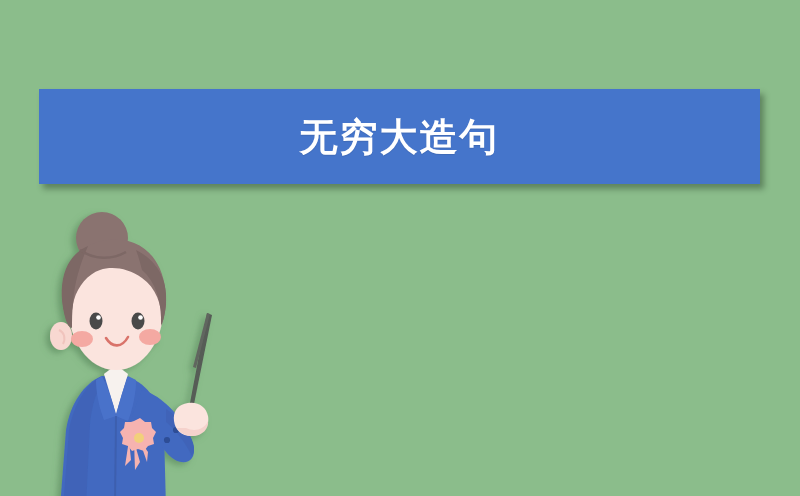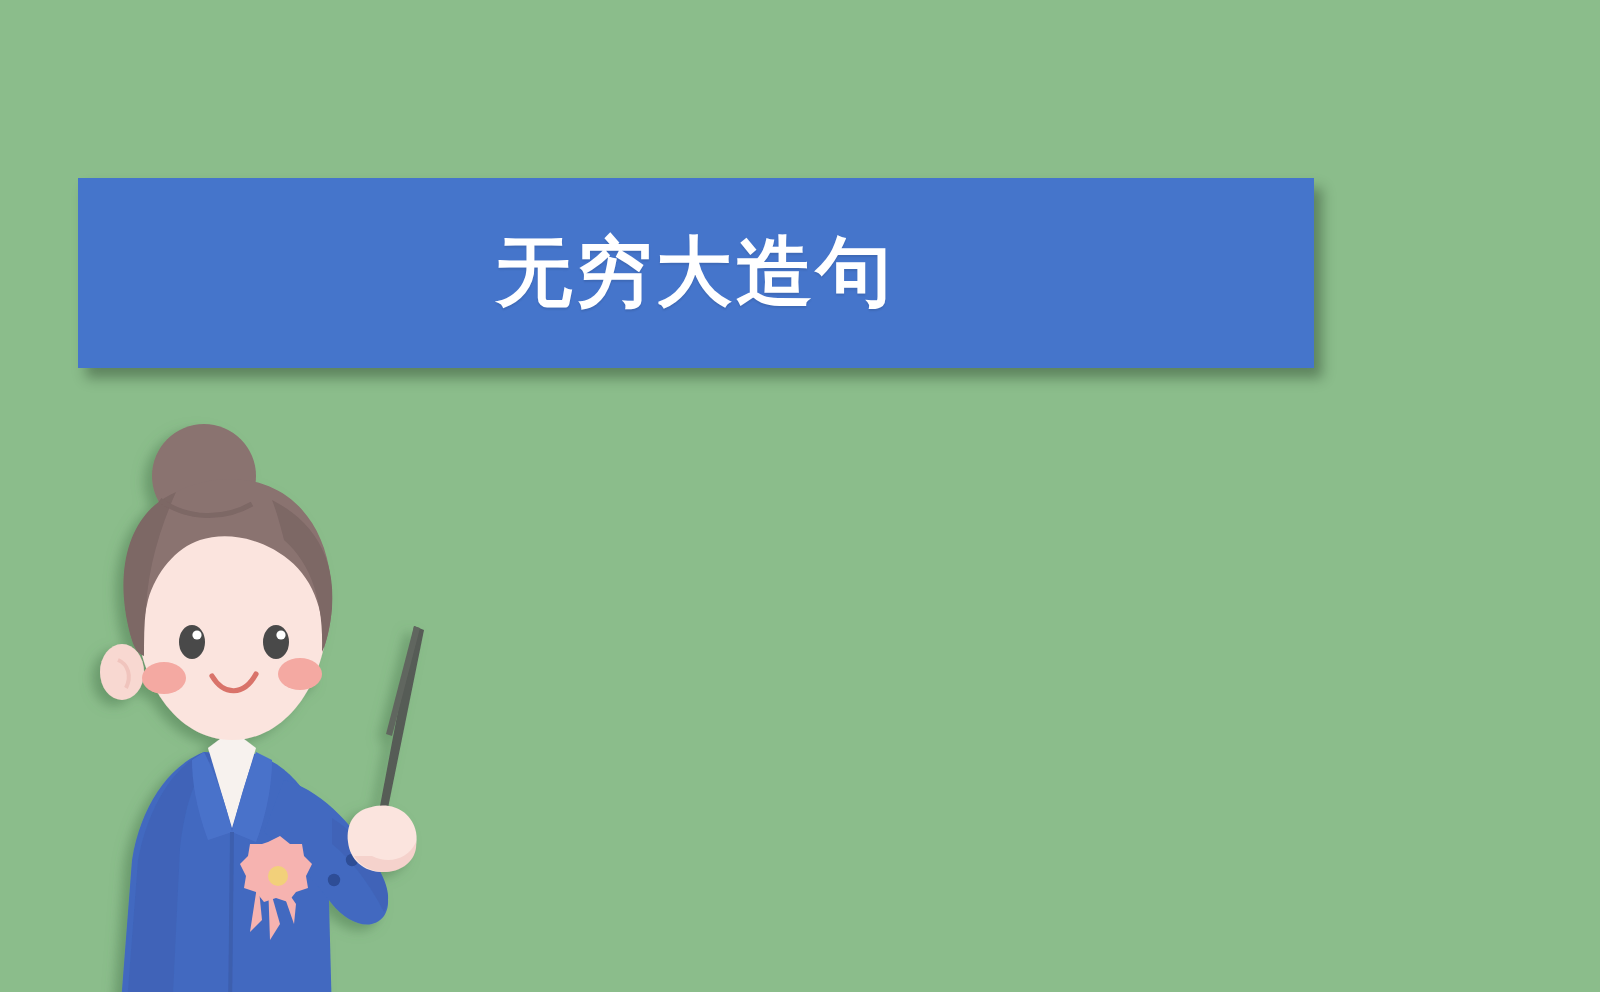--- a/index.html
+++ b/index.html
@@ -18,21 +18,21 @@
     height: 496px;
     background: #8bbd8b;
     overflow: hidden;
   }
 
   
   #title-banner {
     position: absolute;
     left: 39px;
     top: 89px;
-    width: 618px;
+    width: 721px;
     height: 95px;
     background: #4575cb;
     box-shadow: 4px 5px 6px rgba(20, 40, 20, 0.38);
     display: flex;
     align-items: center;
     justify-content: center;
   }
   #title-text {
     color: #ffffff;
     font-size: 38px;

